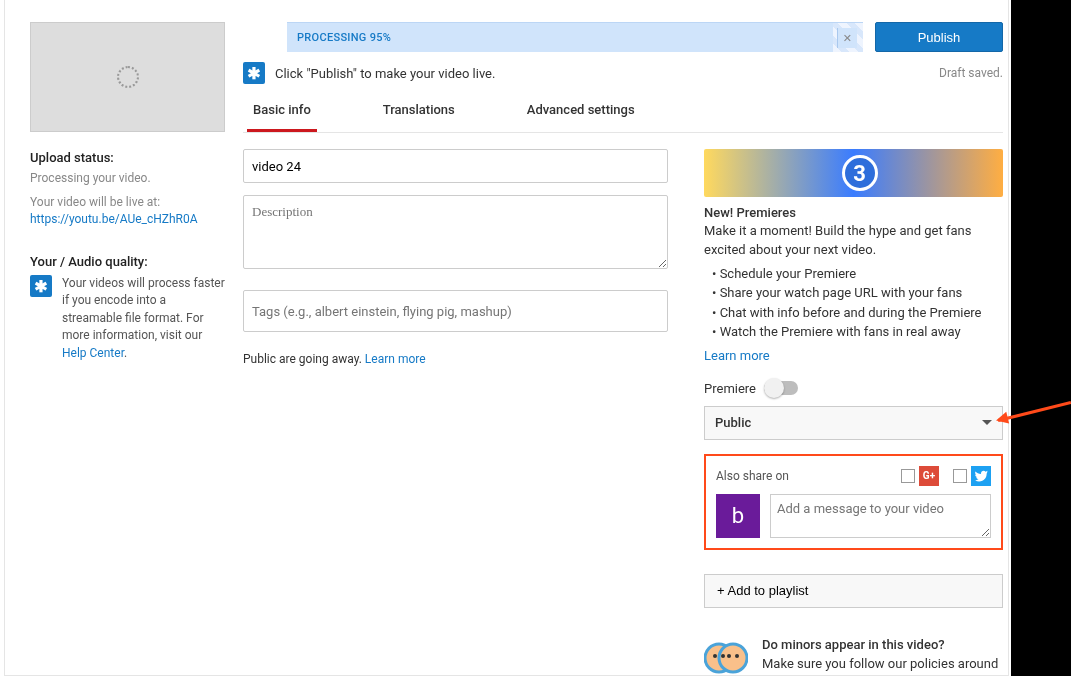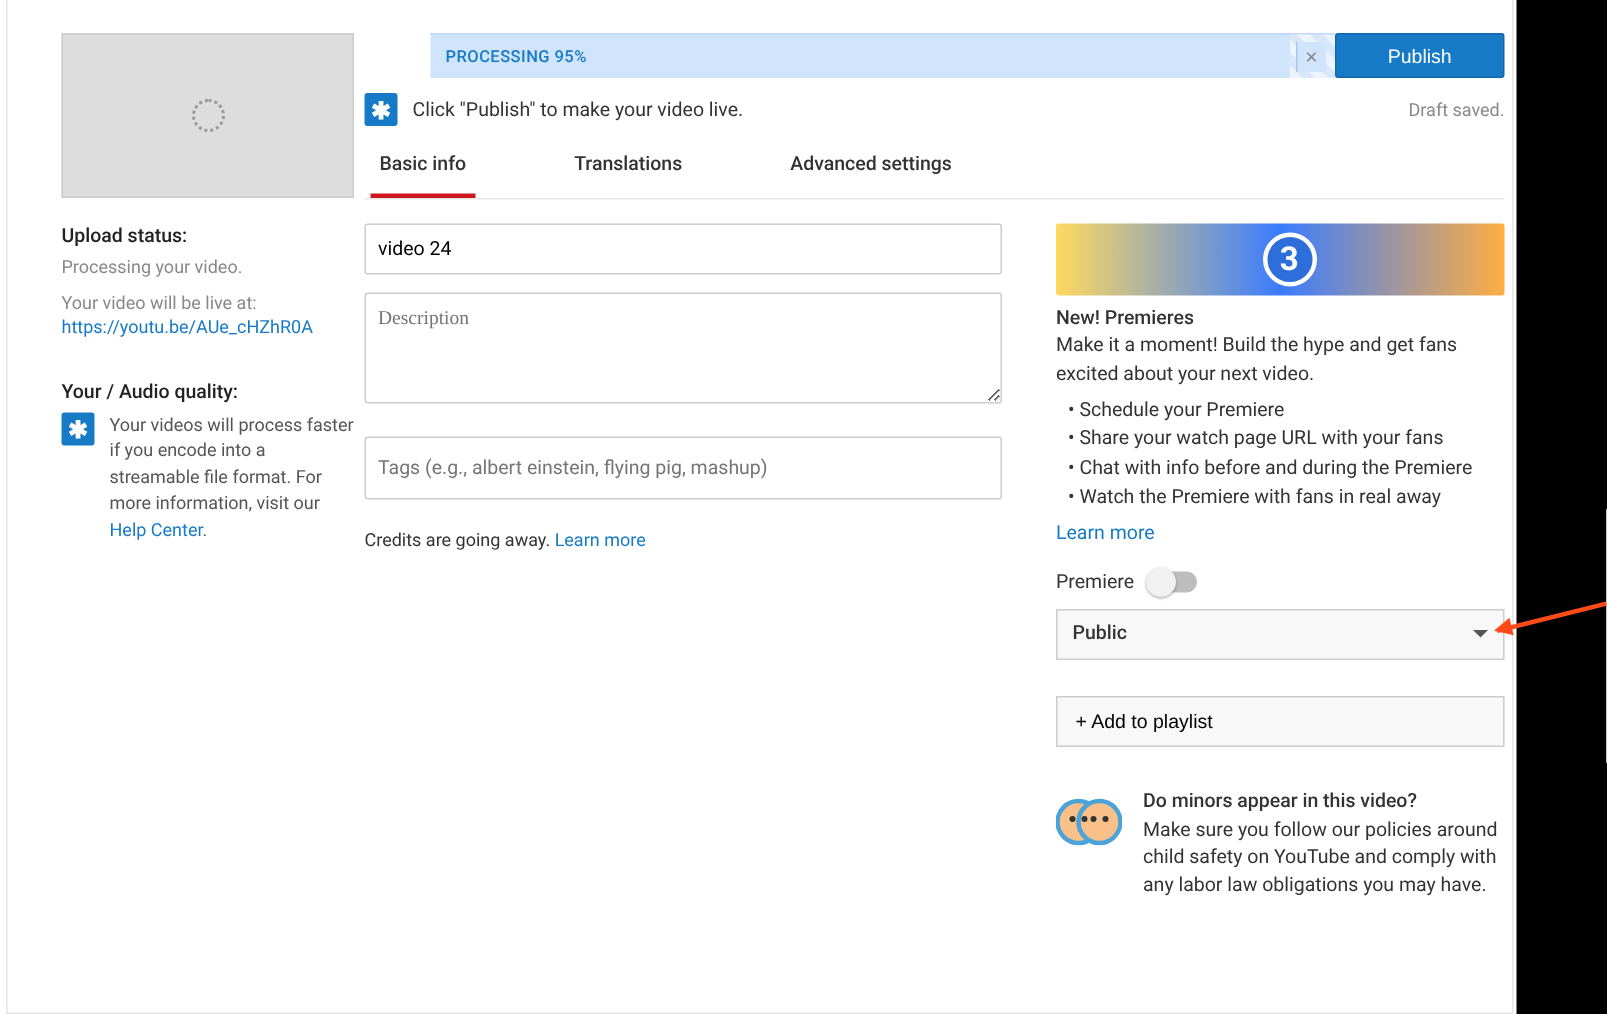--- a/index.html
+++ b/index.html
@@ -1,40 +1,40 @@
 <!DOCTYPE html>
 <html><head>
 <meta charset="utf-8">
 <style>
 * { box-sizing: border-box; margin: 0; padding: 0; }
 body { font-family: Roboto, Arial, sans-serif; font-size: 13px; color: #333; background: #fff; }
 .page { width: 1071px; height: 676px; position: relative; background: #fff; }
 .black-bar { position: absolute; right: 0; top: 0; width: 60px; height: 676px; background: #000; }
 .main-panel { position: absolute; left: 4px; top: 0; width: 1005px; height: 676px; border: 1px solid #e5e5e5; border-top: none; padding: 20px; }
 
-.left-col { position: absolute; left: 36px; top: 22px; width: 195px; }
+.left-col { position: absolute; left: 25px; top: 22px; width: 195px; }
 .right-col { position: absolute; left: 238px; top: 22px; width: 760px; }
 
 .thumb { width: 195px; height: 110px; background: #ddd; border: 1px solid #ccc; display: flex; align-items: center; justify-content: center; }
 .spinner { width: 22px; height: 22px; border: 2px dotted #999; border-radius: 50%; }
 
 .sec-title { font-weight: 500; color: #222; font-size: 13px; margin-top: 18px; margin-bottom: 4px; }
 .muted { color: #888; font-size: 12px; line-height: 1.5; }
 .link { color: #167ac6; text-decoration: none; cursor: pointer; }
 
 .asterisk-icon { display: inline-flex; width: 22px; height: 22px; background: #167ac6; color: #fff; align-items: center; justify-content: center; border-radius: 2px; font-size: 16px; font-weight: bold; vertical-align: top; flex-shrink: 0;}
 .quality-row { display: flex; gap: 10px; margin-top: 6px; }
 .quality-row .text { font-size: 12px; color: #555; line-height: 1.45; }
 
 
-.topbar { display: flex; gap: 0; align-items: center; padding-left: 44px; }
+.topbar { display: flex; gap: 12px; align-items: center; padding-left: 44px; }
 .processing { flex: 1; height: 30px; background: #d0e4fb; border-top: 1px solid #bcd6f5; position: relative; display: flex; align-items: center; padding: 0 10px; color: #167ac6; font-size: 11px; font-weight: 500; letter-spacing: .3px;}
 .processing .bar-bg { position: absolute; right: 0; top:0; bottom:0; width: 30px; background: repeating-linear-gradient(45deg,#eef4fe 0 6px,#d8e7fb 6px 12px); }
 .close-x { position: absolute; right: 6px; top: 5px; width: 20px; height: 20px; display: flex; align-items: center; justify-content: center; color: #888; cursor: pointer; border-left: 1px solid #a9c8ee; background:#d0e4fb; }
-.publish-btn { width: 113px; height: 30px; background: #167ac6; color: #fff; border: 1px solid #1367a8; border-radius: 2px; font-size: 13px; font-weight: 500; cursor: pointer; }
+.publish-btn { width: 128px; height: 30px; background: #167ac6; color: #fff; border: 1px solid #1367a8; border-radius: 2px; font-size: 13px; font-weight: 500; cursor: pointer; }
 
 .hint-row { margin-top: 10px; display: flex; align-items: center; justify-content: space-between; }
 .hint-left { display: flex; align-items: center; gap: 10px; }
 .saved { color: #888; font-size: 12px; }
 
 
 .tabs { margin-top: 18px; border-bottom: 1px solid #e5e5e5; display: flex; gap: 60px; padding-left: 4px;}
 .tab { padding: 0 6px 12px 6px; font-weight: 500; font-size: 13px; color: #333; cursor: pointer; border-bottom: 3px solid transparent; }
 .tab.active { border-bottom-color: #cc181e; }
 
@@ -133,21 +133,21 @@
         <div class="tab">Translations</div>
         <div class="tab">Advanced settings</div>
       </div>
 
       <div class="form-area">
         <div class="form-left">
           <input class="input" value="video 24" style="">
           <textarea class="textarea" style="margin-top: 12px; font-family: Liberation Serif, serif;" placeholder="Description"></textarea>
           <input class="tags" placeholder="Tags (e.g., albert einstein, flying pig, mashup)" style="">
           <div class="credits">
-            <span>Credits are going away. </span><a class="link">Learn more</a>
+            <span>Public are going away. </span><a class="link">Learn more</a>
           </div>
         </div>
 
         <div class="form-right">
           <div class="premiere-banner">
             <div class="circle">3</div>
           </div>
           <div class="prem-title">New! Premieres</div>
           <div class="prem-text">Make it a moment! Build the hype and get fans excited about your next video.</div>
           <ul class="prem-list">
@@ -161,20 +161,40 @@
           <div class="toggle-row">
             <span style="font-size:13px">Premiere</span>
             <div class="toggle"></div>
           </div>
 
           <div class="select">
             <span>Public</span>
             <span class="chev-down"></span>
           </div>
 
+          <div class="share-box">
+            <div class="share-hdr">
+              <span>Also share on</span>
+              <div class="share-icons">
+                <span class="chk"></span>
+                <span class="gplus">G+</span>
+                <span style="width:6px"></span>
+                <span class="chk"></span>
+                <span class="tw">
+                  <svg viewBox="0 0 24 24">
+                      <path d="M23 3a10.9 10.9 0 01-3.14 1.53A4.48 4.48 0 0016.5 3c-2.5 0-4.5 2-4.5 4.5 0 .35.04.7.11 1.03C8 8.4 4.8 6.7 2.6 4.1c-.38.65-.6 1.4-.6 2.2 0 1.56.8 2.93 2 3.74a4.48 4.48 0 01-2-.56v.06c0 2.18 1.55 4 3.6 4.42a4.52 4.52 0 01-2 .08c.57 1.78 2.23 3.08 4.2 3.12A9 9 0 012 19.54 12.7 12.7 0 008.88 21.5c8.26 0 12.78-6.84 12.78-12.78l-.01-.58A9.1 9.1 0 0023 3z"></path>
+                    </svg>
+                </span>
+              </div>
+            </div>
+            <div class="msg-row">
+              <div class="avatar">b</div>
+              <textarea class="msg-ta" placeholder="Add a message to your video" style=""></textarea>
+            </div>
+          </div>
 
           <button class="playlist-btn">+ Add to playlist</button>
 
           <div class="minors">
             <div class="ic">
               <svg viewBox="0 0 44 44">
                   <circle cx="15" cy="22" r="14" fill="#f9c08a" stroke="#4aa3d9" stroke-width="3"></circle>
                   <circle cx="29" cy="22" r="14" fill="#f9c08a" stroke="#4aa3d9" stroke-width="3"></circle>
                   <circle cx="11" cy="20" r="2" fill="#333"></circle>
                   <circle cx="19" cy="20" r="2" fill="#333"></circle>

